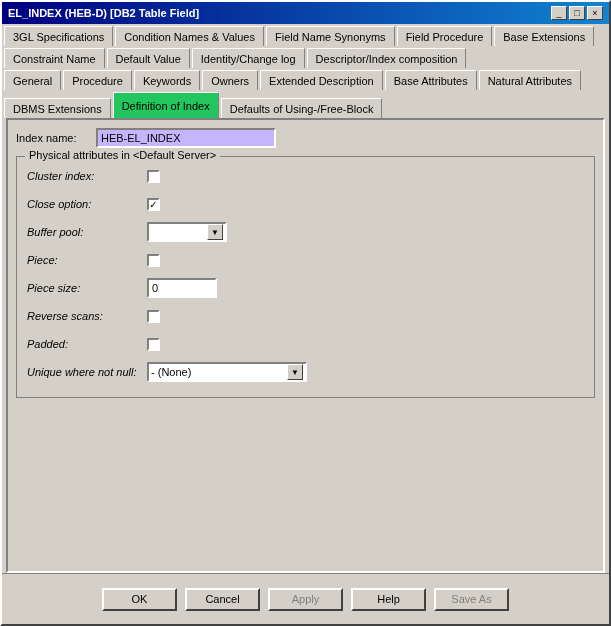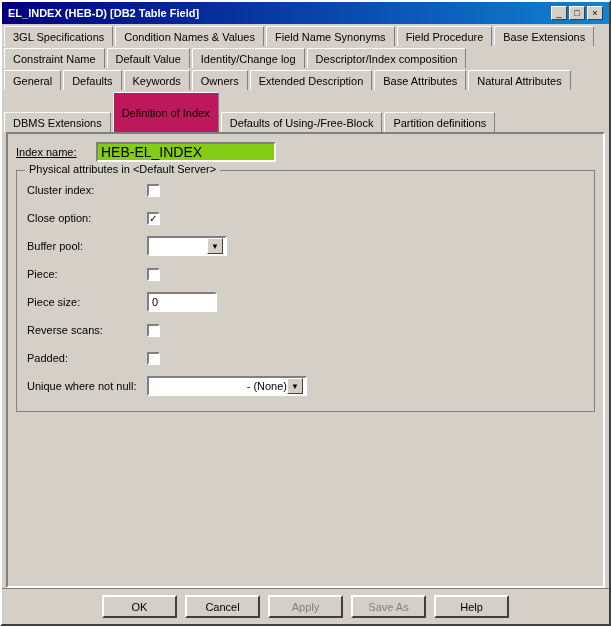--- a/index.html
+++ b/index.html
@@ -75,23 +75,23 @@
       cursor: pointer;
       font-size: 11px;
       margin-right: 2px;
       height: 20px;
       display: flex;
       align-items: center;
       white-space: nowrap;
     }
 
     .tab.active {
-      background: #be185d;
+      background: #22c55e;
       border-color: #ffffff #808080 #d4d0c8 #ffffff;
-      height: 40px;
+      height: 26px;
       font-weight: normal;
       z-index: 1;
       position: relative;
     }
 
     .content-area {
       flex: 1;
       background: #d4d0c8;
       border: 2px solid;
       border-color: #808080 #ffffff #ffffff #808080;
@@ -102,30 +102,29 @@
 
     .index-name-row {
       display: flex;
       align-items: center;
       margin-bottom: 8px;
     }
 
     .index-name-label {
       width: 80px;
       font-size: 11px;
-      text-decoration: underline;
     }
 
     .index-name-input {
       width: 180px;
       height: 20px;
       border: 2px solid;
       border-color: #808080 #ffffff #ffffff #808080;
-      background: #84cc16;
-      font-size: 14px;
+      background: #c4b5fd;
+      font-size: 11px;
       padding: 1px 3px;
     }
 
     .group-box {
       border: 1px solid #808080;
       padding: 8px 10px;
       margin-top: 4px;
       position: relative;
     }
 
@@ -142,20 +141,21 @@
     .form-row {
       display: flex;
       align-items: center;
       margin-bottom: 6px;
       height: 22px;
     }
 
     .form-label {
       width: 120px;
       font-size: 11px;
+      font-style: italic;
     }
 
     .checkbox {
       width: 13px;
       height: 13px;
       border: 2px solid;
       border-color: #808080 #ffffff #ffffff #808080;
       background: white;
       display: flex;
       align-items: center;
@@ -202,36 +202,35 @@
       border-color: #ffffff #404040 #404040 #ffffff;
       display: flex;
       align-items: center;
       justify-content: center;
       font-size: 8px;
     }
 
     .dropdown-text {
       flex: 1;
       font-size: 11px;
-      text-align: right;
     }
 
     .buffer-dropdown {
       width: 80px;
     }
 
     .bottom-bar {
       display: flex;
       justify-content: center;
       align-items: center;
       padding: 8px;
       gap: 8px;
       flex-shrink: 0;
       border-top: 1px solid #808080;
-      height: 36px;
+      height: 51px;
     }
 
     .btn {
       width: 75px;
       height: 23px;
       background: #d4d0c8;
       border: 2px solid;
       border-color: #ffffff #404040 #404040 #ffffff;
       font-size: 11px;
       cursor: pointer;
@@ -269,33 +268,32 @@
 
   <div class="tab-row">
     <div class="tab">Constraint Name</div>
     <div class="tab">Default Value</div>
     <div class="tab">Identity/Change log</div>
     <div class="tab">Descriptor/Index composition</div>
   </div>
 
   <div class="tab-row">
     <div class="tab">General</div>
-    <div class="tab">Defaults</div>
+    <div class="tab">Procedure</div>
     <div class="tab">Keywords</div>
     <div class="tab">Owners</div>
     <div class="tab">Extended Description</div>
     <div class="tab">Base Attributes</div>
     <div class="tab">Natural Attributes</div>
   </div>
 
   <div class="tab-row">
     <div class="tab">DBMS Extensions</div>
     <div class="tab active">Definition of Index</div>
     <div class="tab">Defaults of Using-/Free-Block</div>
-    <div class="tab">Partition definitions</div>
   </div>
 
   <div class="content-area">
 
     <div class="index-name-row">
       <span class="index-name-label">Index name:</span>
       <input class="index-name-input" type="text" value="HEB-EL_INDEX" style="">
     </div>
 
     <div class="group-box">
@@ -347,16 +345,16 @@
         </div>
       </div>
 
     </div>
   </div>
 
   <div class="bottom-bar">
     <button class="btn">OK</button>
     <button class="btn">Cancel</button>
     <button class="btn disabled">Apply</button>
+    <button class="btn">Help</button>
     <button class="btn disabled">Save As</button>
-    <button class="btn">Help</button>
   </div>
 </div>
 
 </body></html>

